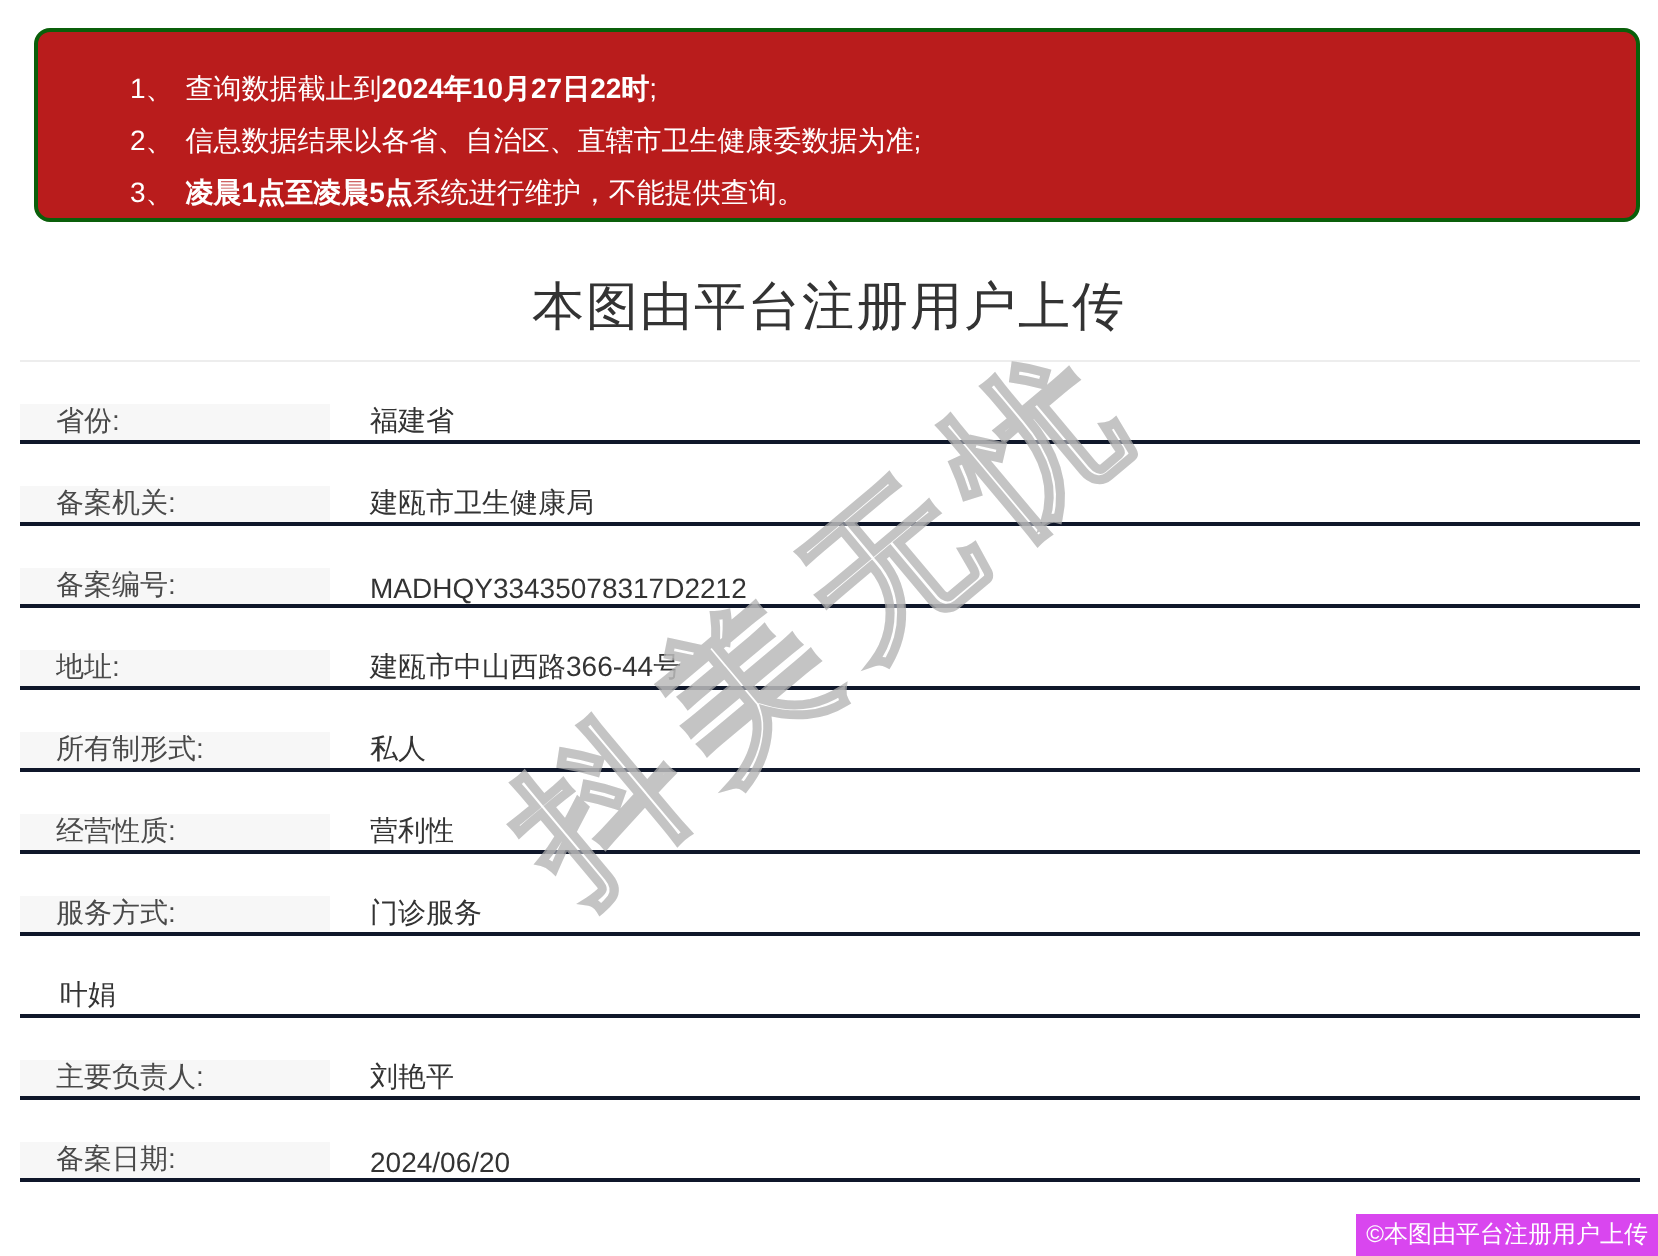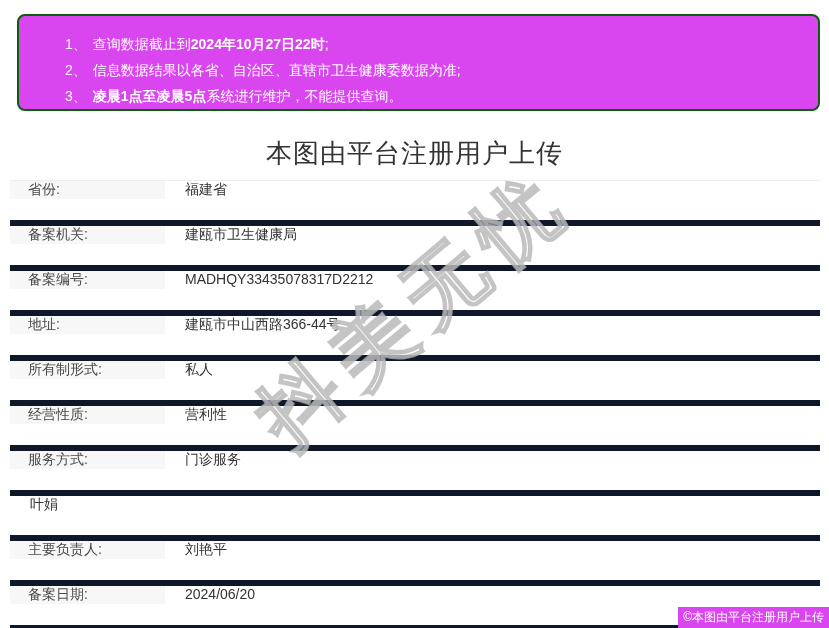--- a/index.html
+++ b/index.html
@@ -7,21 +7,21 @@
     width:829px; height:628px;
     position:relative; overflow:hidden;
     background:#ffffff;
     font-family:"Liberation Sans","DejaVu Sans",sans-serif;
   }
 
   
   .notice {
     position:absolute; left:17px; top:14px;
     width:803px; height:97px; box-sizing:border-box;
-    background:#d946ef;
+    background:#b91c1c;
     border:2px solid #0a5f0a;
     border-radius:8px;
     color:#ffffff;
     padding:15px 10px 0 46px;
   }
   .notice-line {
     font-size:14px; line-height:26px;
     white-space:nowrap;
   }
   .notice-line b { font-weight:bold; }
@@ -35,23 +35,23 @@
     font-weight:400; letter-spacing:1px;
   }
 
   
   .info-table {
     position:absolute; left:10px; top:180px;
     width:810px;
     border-top:1px solid #ededed;
   }
   .info-row {
-    display:flex; align-items:flex-start;
+    display:flex; align-items:flex-end;
     height:39px;
-    border-bottom:6px solid #0f172a;
+    border-bottom:2px solid #0f172a;
   }
   .info-label {
     width:137px; flex:0 0 137px;
     background:#f7f7f7;
     padding-left:18px;
     display:flex; align-items:center;
     font-size:14px; color:#4a4a4a;
   }
   .info-value {
     padding-left:20px;

